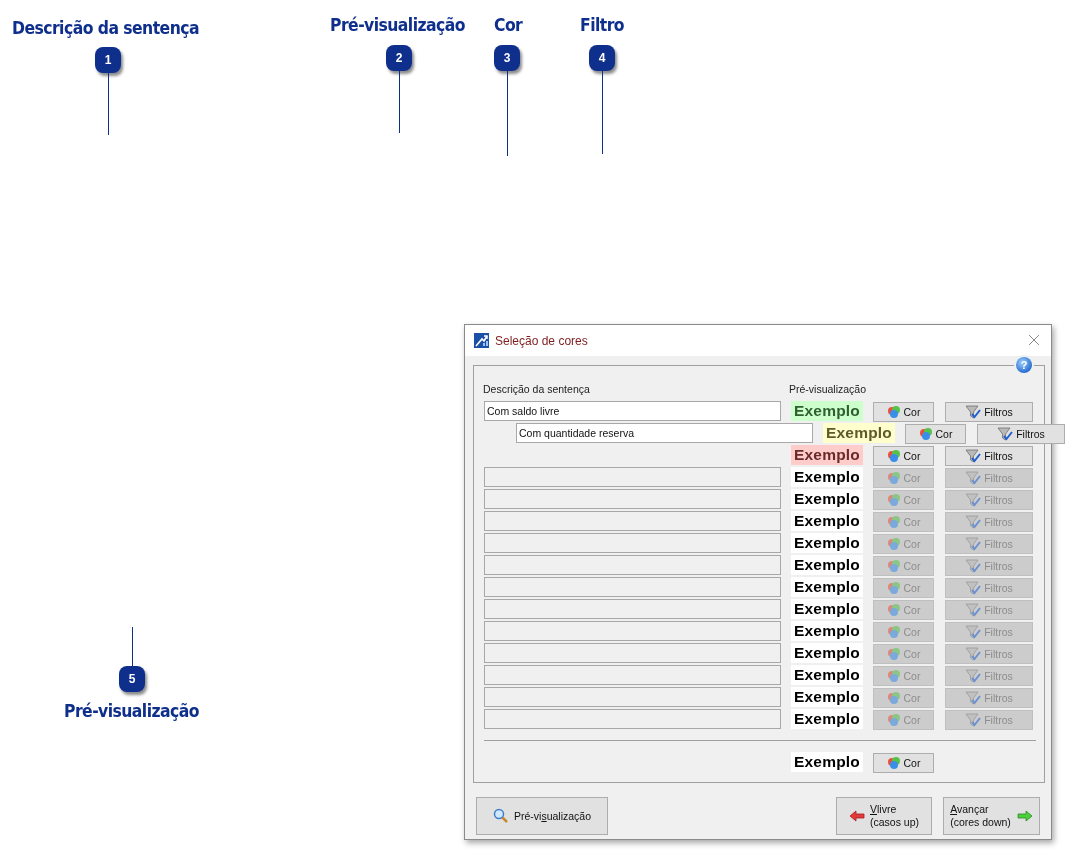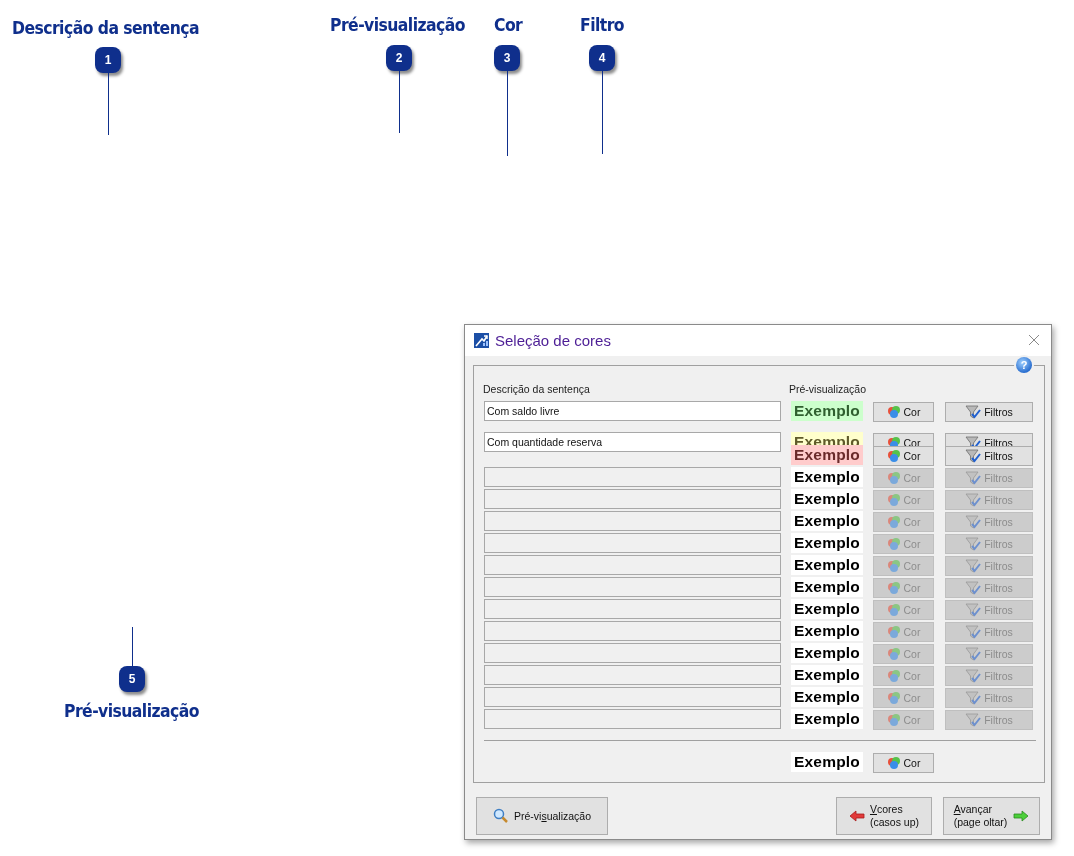--- a/index.html
+++ b/index.html
@@ -27,21 +27,21 @@
   .dialog {
     position: absolute; left: 464px; top: 324px; width: 588px; height: 516px;
     background: #f0f0f0; border: 1px solid #8a8a8a;
     box-shadow: 2px 3px 6px rgba(0,0,0,0.35);
   }
   .titlebar {
     height: 31px; background: #ffffff; display: flex; align-items: center;
     padding-left: 9px; position: relative;
   }
   .app-icon { width: 15px; height: 15px; margin-right: 6px; }
-  .title-text { color: #4c1d95; font-size: 15px; }
+  .title-text { color: #7f1d1d; font-size: 12px; }
   .close-btn {
     position: absolute; right: 8px; top: 6px; width: 18px; height: 18px;
     color: #8a8a8a; font-size: 16px; line-height: 18px; text-align: center; cursor: pointer;
   }
   .group {
     position: absolute; left: 8px; top: 40px; width: 572px; height: 418px;
     border: 1px solid #a0a0a0; border-top: 1px solid #a0a0a0;
   }
   .help-icon {
     position: absolute; right: 12px; top: -9px; width: 16px; height: 16px; border-radius: 50%;
@@ -139,21 +139,21 @@
             <span>Cor</span>
           </div>
           <div class="btn btn-filtros">
             <svg width="16" height="15" viewBox="0 0 16 15">
               <path d="M1 1 L13 1 L8.5 7 L8.5 13 L5.5 11 L5.5 7 Z" fill="#b9b9b9" stroke="#6e6e6e" stroke-width="0.8"></path>
               <path d="M7 9 L9.5 12 L15 5" stroke="#2060d0" stroke-width="2" fill="none"></path>
             </svg>
             <span>Filtros</span>
           </div>
         </div>
-        <div class="row" style="top: 66px;">
+        <div class="row" style="top: 57px; margin-left: 32px;">
           <input class="desc enabled" value="Com quantidade reserva" style="">
           <div class="preview" style="background: rgb(255, 255, 204); color: rgb(95, 90, 42);">Exemplo</div>
           <div class="btn btn-cor">
             <svg width="14" height="14" viewBox="0 0 14 14">
               <circle cx="5" cy="6" r="4" fill="#e8503a"></circle>
               <circle cx="9" cy="5" r="4" fill="#56c24a"></circle>
               <circle cx="7" cy="9" r="4" fill="#3a8ee8"></circle>
             </svg>
             <span>Cor</span>
           </div>
@@ -433,22 +433,22 @@
       <circle cx="6" cy="6" r="4.5" fill="#cfe8ff" stroke="#3f7fc4" stroke-width="1.5"></circle>
       <path d="M9.5 9.5 L14 14" stroke="#c68a2e" stroke-width="2.5"></path>
     </svg>
     <span><span>Pré-vi</span><span class="u">s</span><span>ualização</span></span>
   </div>
 
   <div class="bottom-btn" style="left:371px;top:472px;width:96px;justify-content:center;gap:5px;">
     <svg width="16" height="12" viewBox="0 0 16 12">
       <path d="M1 6 L7 1 L7 4 L15 4 L15 8 L7 8 L7 11 Z" fill="#e23a3a" stroke="#a81c1c" stroke-width="0.8"></path>
     </svg>
-    <span class="two-line"><span class="u">V</span><span>cores</span><br><span>(casos up)</span></span>
+    <span class="two-line"><span class="u">V</span><span>livre</span><br><span>(casos up)</span></span>
   </div>
 
   <div class="bottom-btn" style="left:478px;top:472px;width:97px;justify-content:center;gap:6px;">
-    <span class="two-line"><span class="u">A</span><span>vançar</span><br><span>(page oltar)</span></span>
+    <span class="two-line"><span class="u">A</span><span>vançar</span><br><span>(cores down)</span></span>
     <svg width="16" height="12" viewBox="0 0 16 12">
       <path d="M15 6 L9 1 L9 4 L1 4 L1 8 L9 8 L9 11 Z" fill="#4ccf3a" stroke="#2a8a1f" stroke-width="0.8"></path>
     </svg>
   </div>
 </div>
 
 </body></html>

